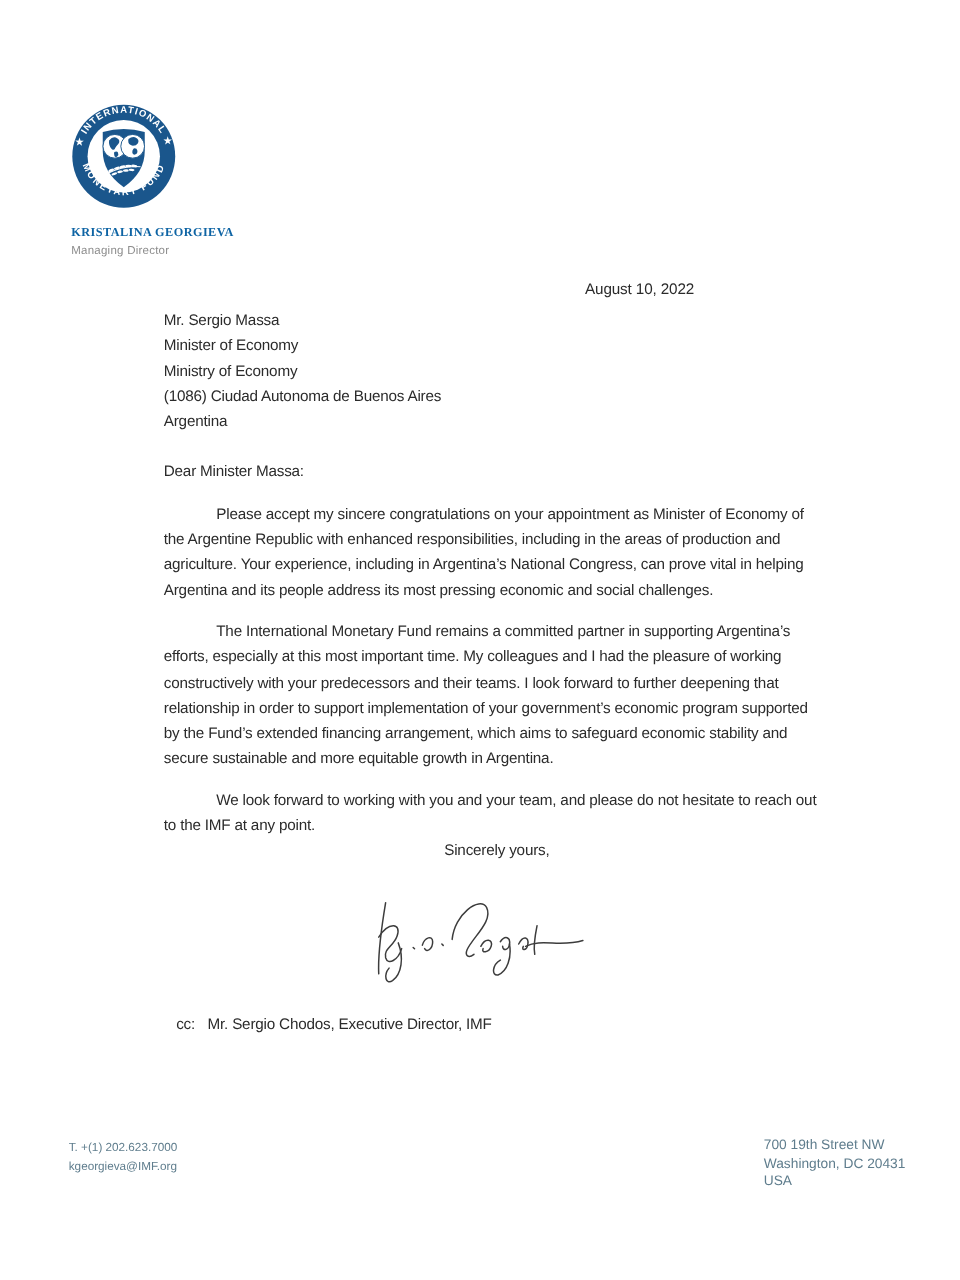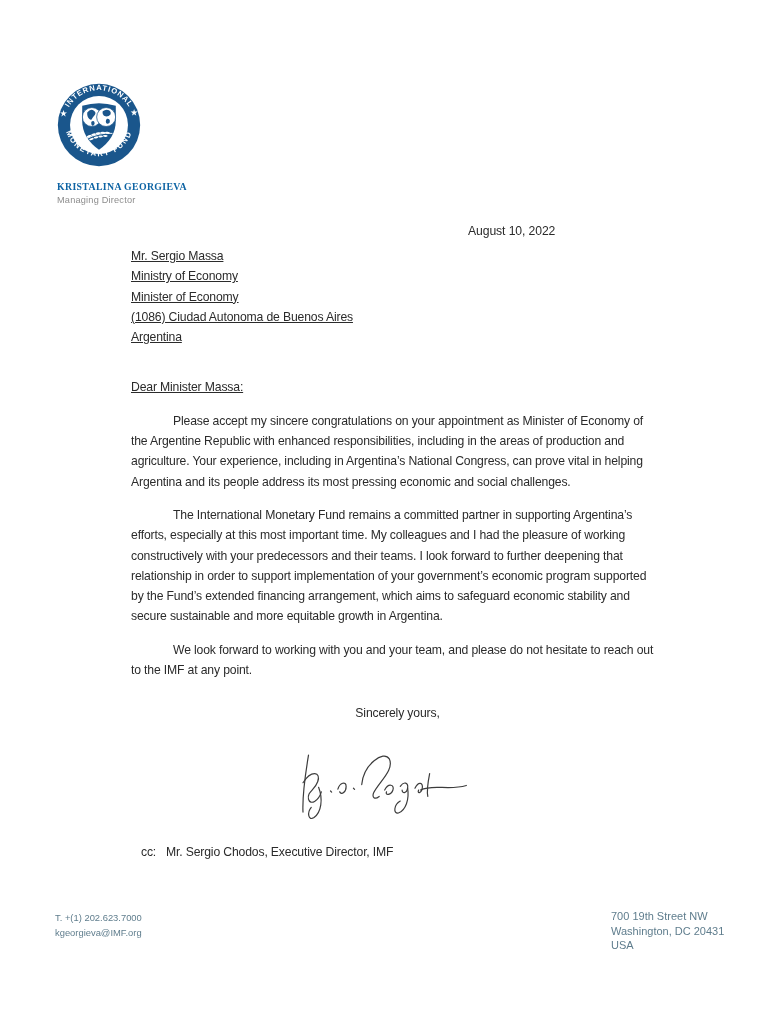--- a/index.html
+++ b/index.html
@@ -42,26 +42,26 @@
   }
   .letter-body {
     position: absolute;
     left: 131px;
     top: 246px;
     width: 529px;
     font-size: 12.2px;
     line-height: 20.3px;
     letter-spacing: -0.15px;
   }
-  .address-line { white-space: nowrap; text-decoration: underline; }
-  .salutation { margin-top: 30px; text-decoration: underline; }
+  .address-line { white-space: nowrap; }
+  .salutation { margin-top: 20px; }
   .para { margin-top: 13px; text-indent: 42px; text-align: left; }
   .para + .para { margin-top: 13px; }
   .para-last { margin-top: 15px; }
-  .closing { margin-top: 23px; text-align: center; padding-left: 4px; }
+  .closing { margin-top: 0; text-align: center; padding-left: 4px; }
   .signature-wrap { margin-top: 22px; margin-left: 150px; width: 200px; height: 78px; }
   .signature-wrap svg { width: 200px; height: 78px; display: block; }
   .cc-row { margin-top: 18px; display: flex; }
   .cc-label { width: 35px; flex: 0 0 35px; text-align: center; }
 
   
   .footer-left {
     position: absolute;
     left: 55px;
     top: 911px;
@@ -133,22 +133,22 @@
     </svg>
     <div class="sender-name">KRISTALINA GEORGIEVA</div>
     <div class="sender-title">Managing Director</div>
   </div>
 
   <div class="date-line">August 10, 2022</div>
 
   <div class="letter-body">
     <div>
       <div class="address-line">Mr. Sergio Massa</div>
+      <div class="address-line">Minister of Economy</div>
       <div class="address-line">Ministry of Economy</div>
-      <div class="address-line">Minister of Economy</div>
       <div class="address-line">(1086) Ciudad Autonoma de Buenos Aires</div>
       <div class="address-line">Argentina</div>
     </div>
 
     <div class="salutation">Dear Minister Massa:</div>
 
     <p class="para">Please accept my sincere congratulations on your appointment as Minister of Economy of the Argentine Republic with enhanced responsibilities, including in the areas of production and agriculture. Your experience, including in Argentina’s National Congress, can prove vital in helping Argentina and its people address its most pressing economic and social challenges.</p>
     <p class="para">The International Monetary Fund remains a committed partner in supporting Argentina’s efforts, especially at this most important time. My colleagues and I had the pleasure of working constructively with your predecessors and their teams. I look forward to further deepening that relationship in order to support implementation of your government’s economic program supported by the Fund’s extended financing arrangement, which aims to safeguard economic stability and secure sustainable and more equitable growth in Argentina.</p>
     <p class="para para-last">We look forward to working with you and your team, and please do not hesitate to reach out to the IMF at any point.</p>
 

